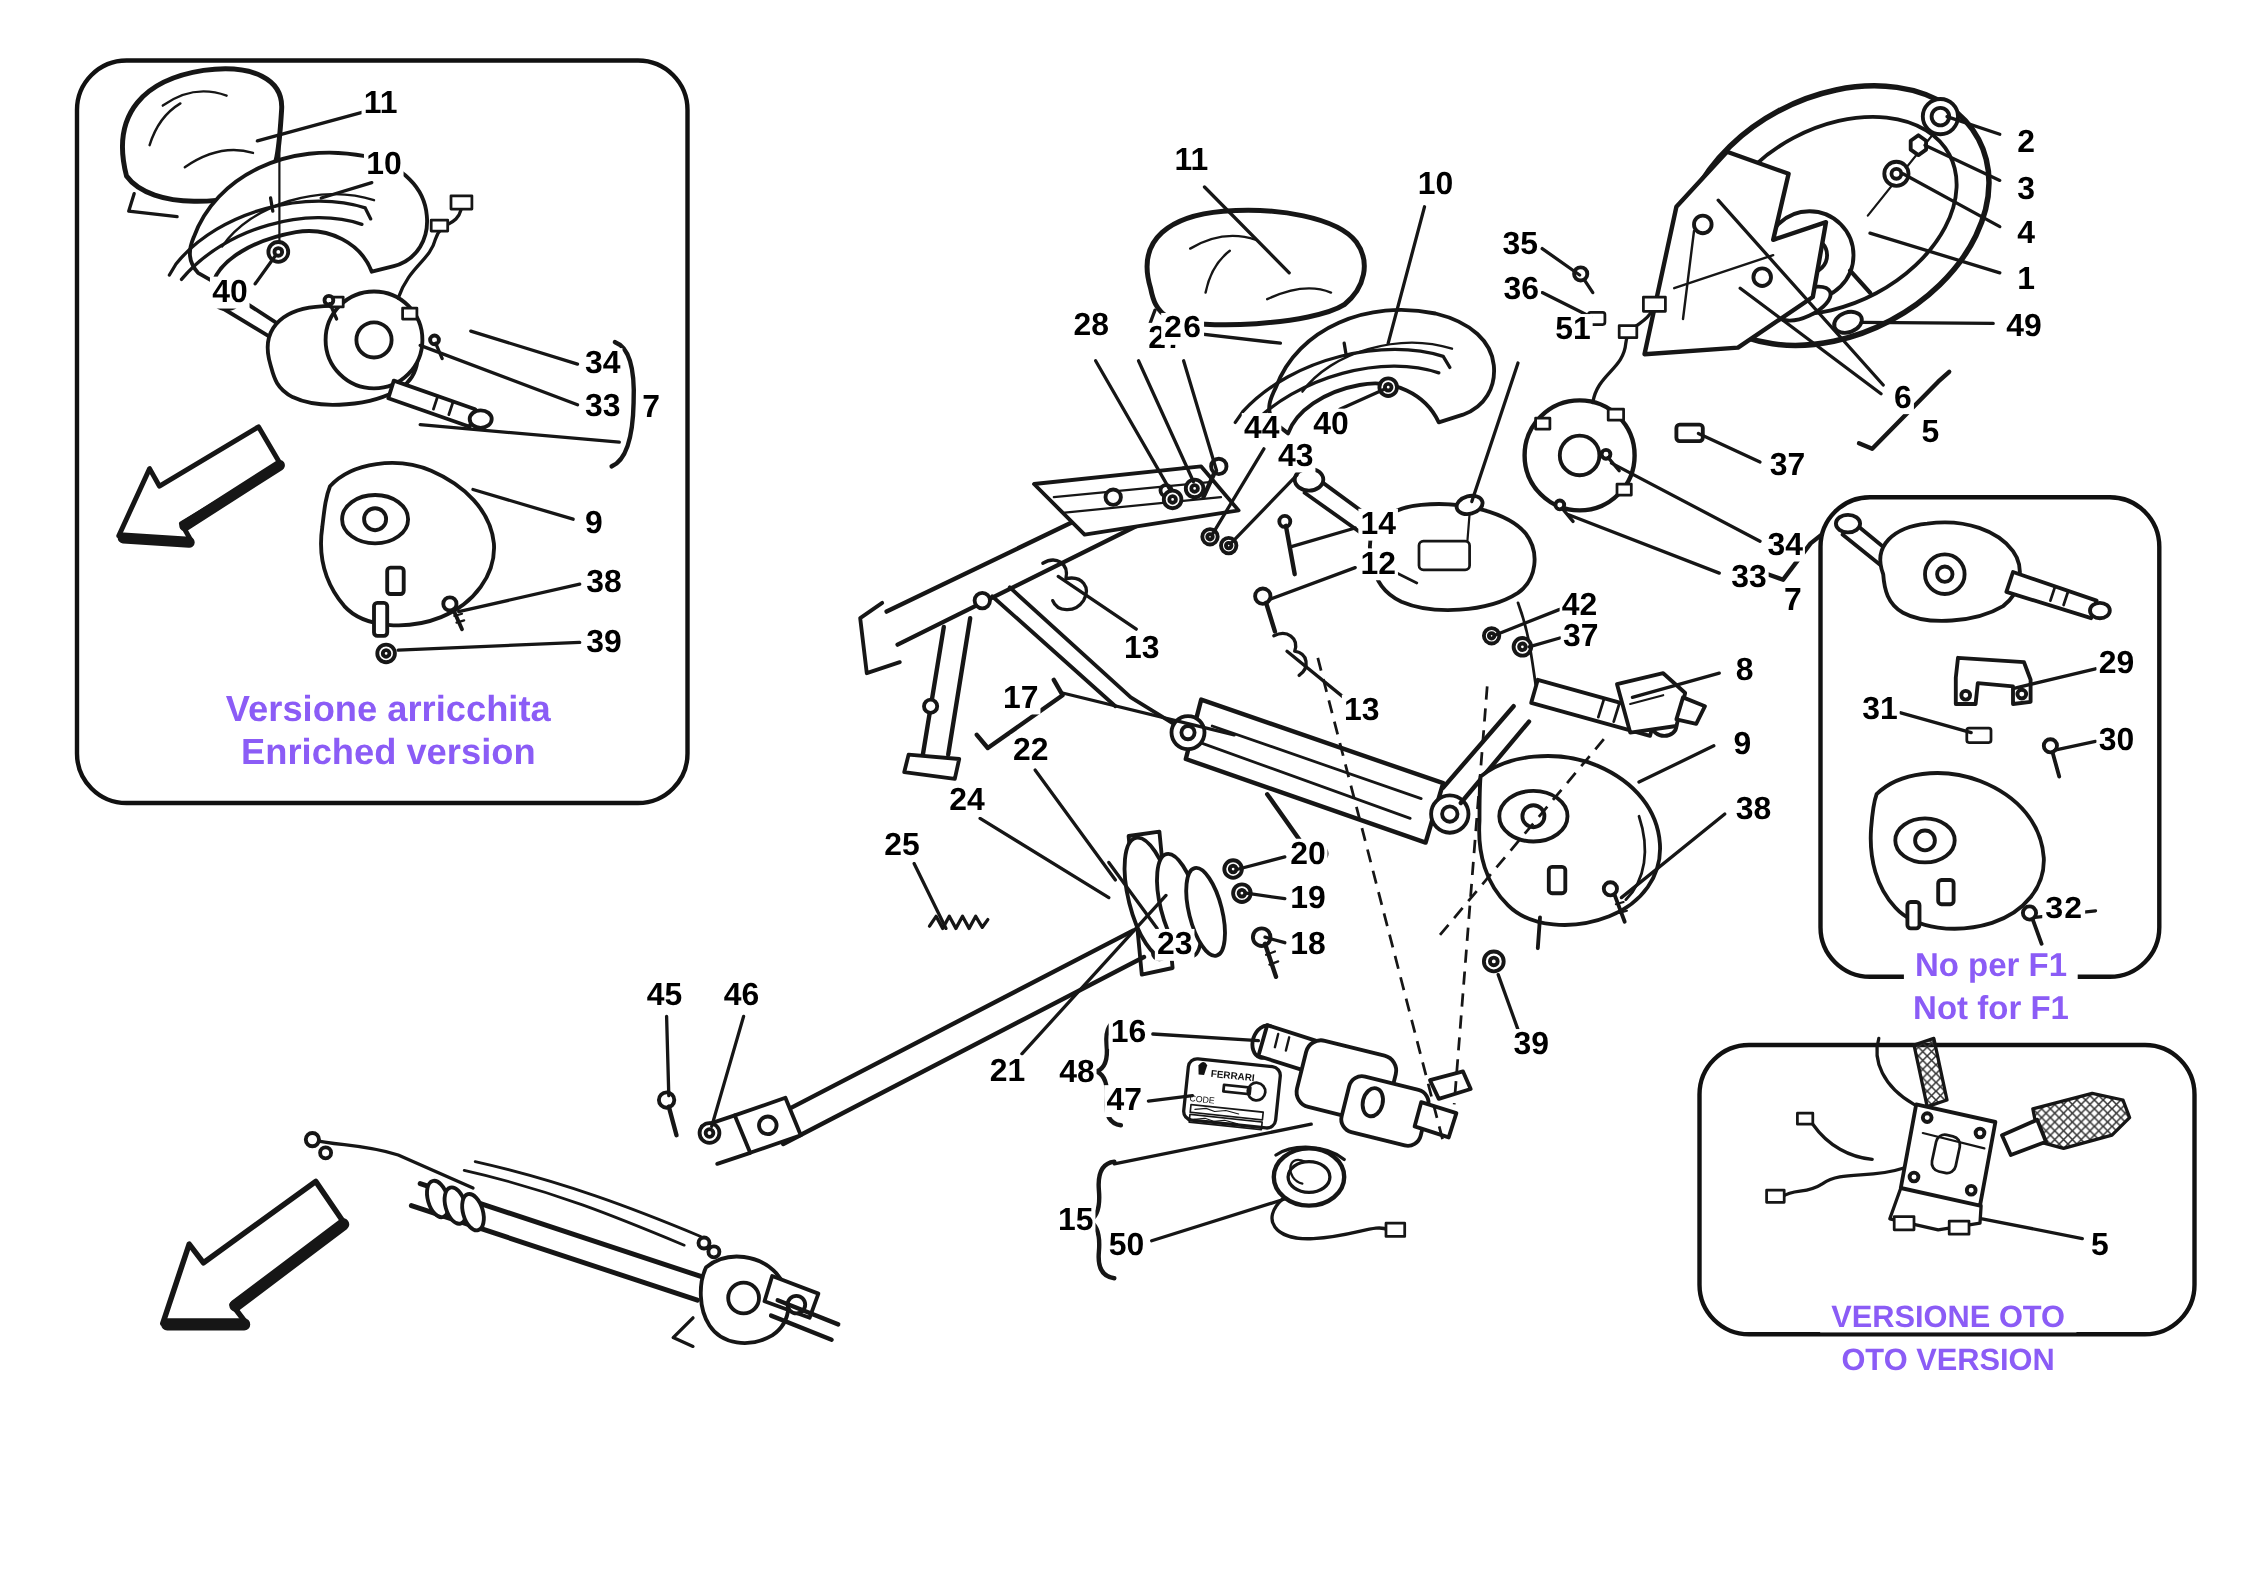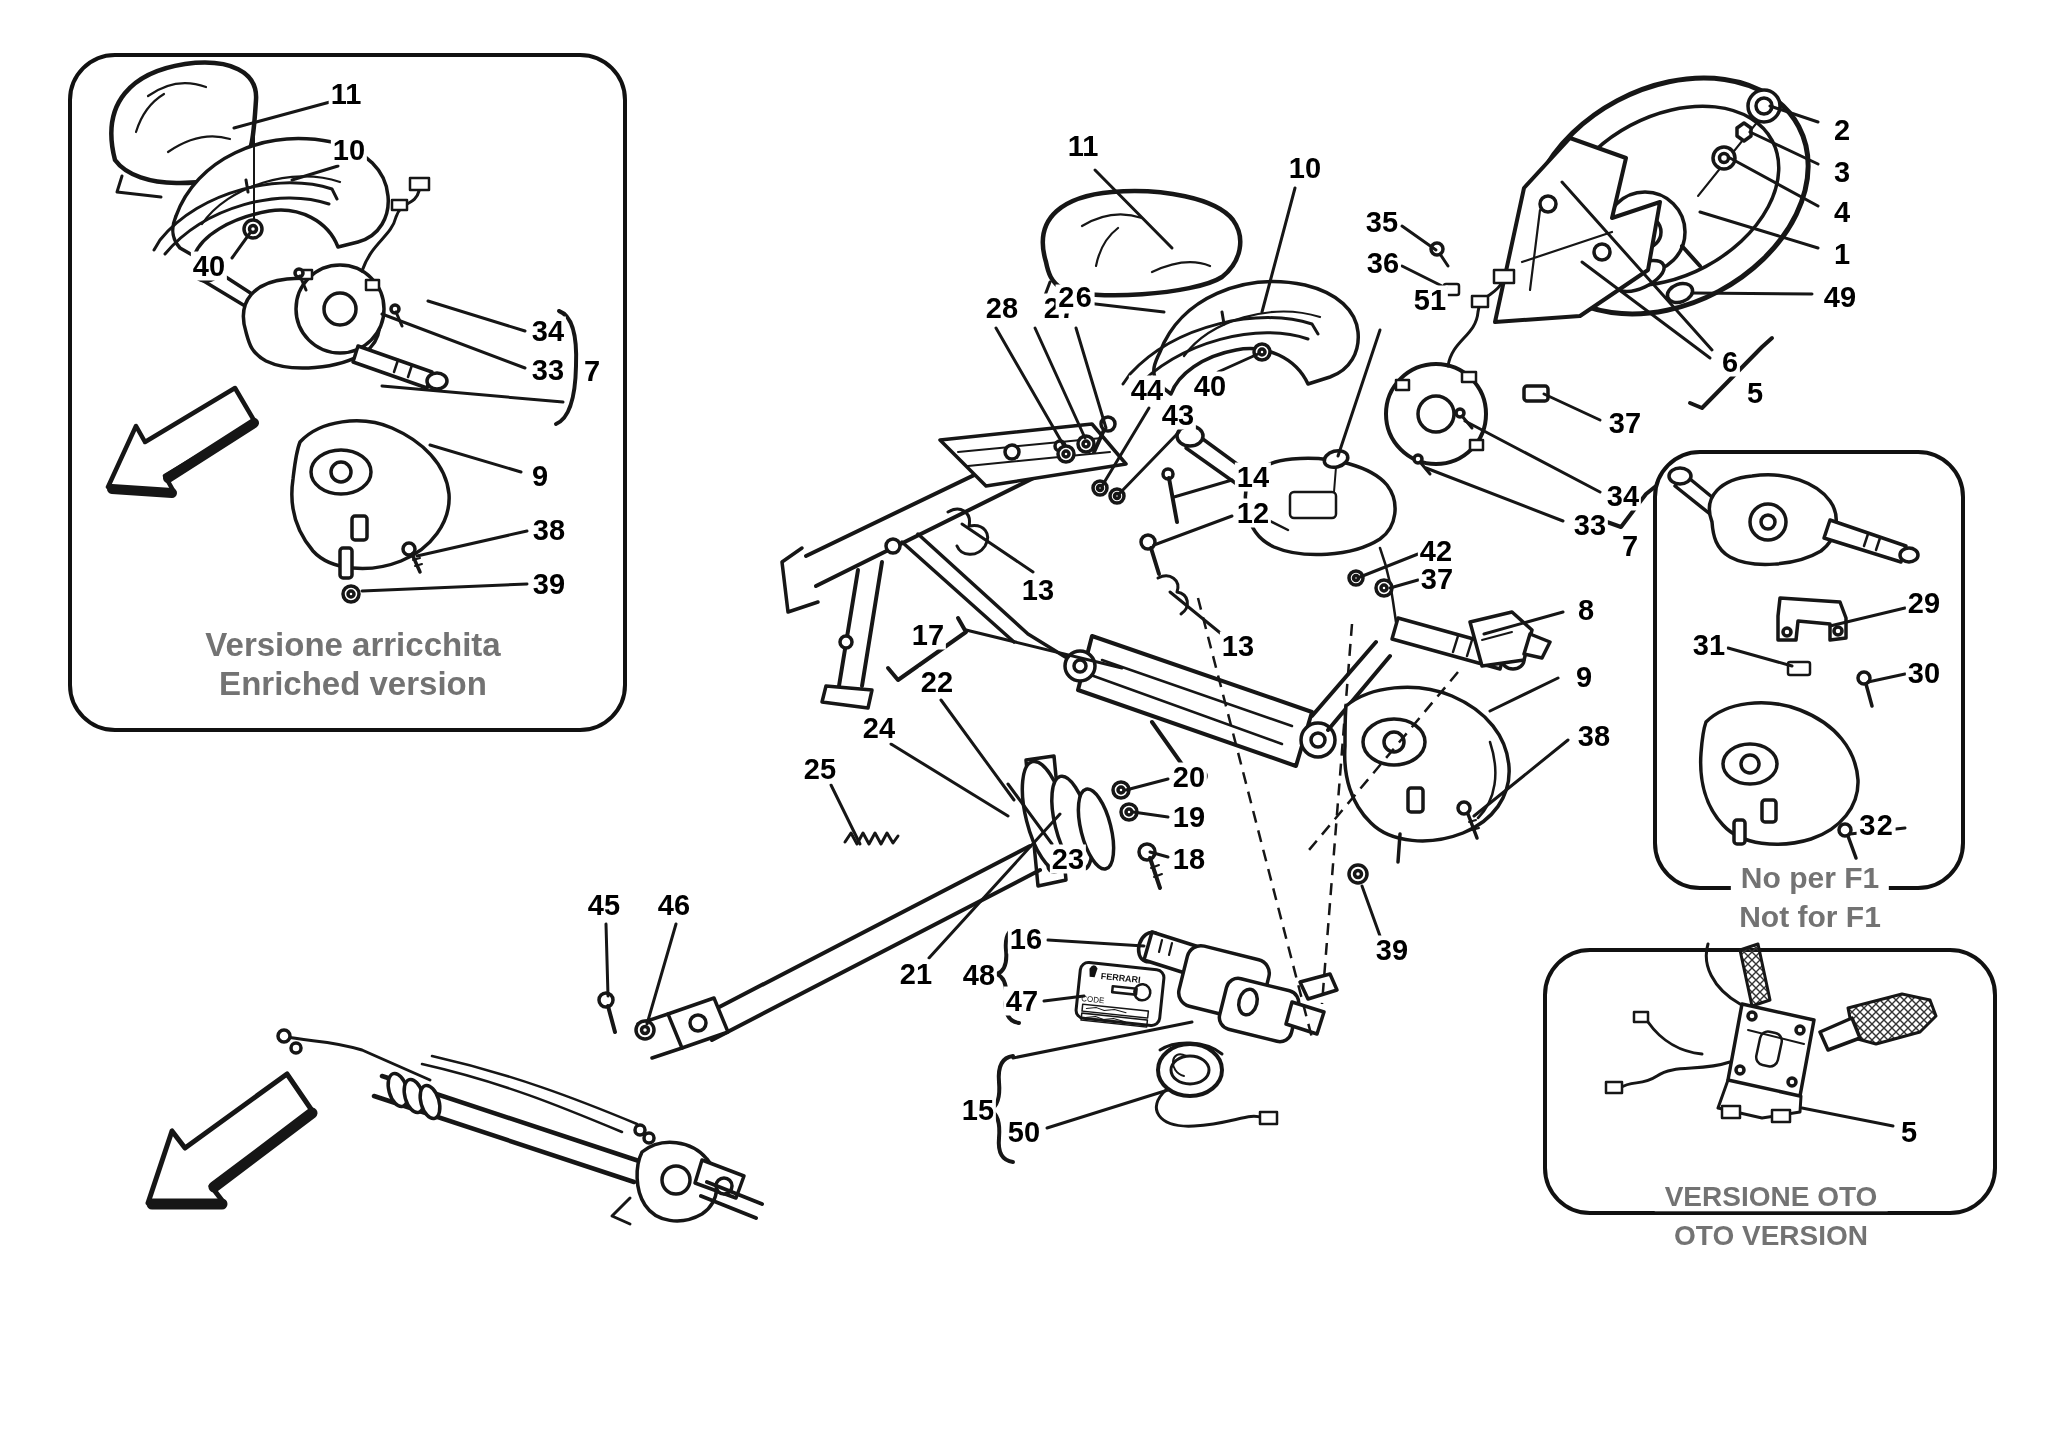--- a/index.html
+++ b/index.html
@@ -8,21 +8,21 @@
     font-family:"Liberation Sans",sans-serif;
   }
   #art{position:absolute;left:0;top:0;}
   .callout{
     position:absolute;transform:translate(-50%,-50%);
     font:bold 29px "Liberation Sans",sans-serif;color:#000;
     background:#fff;padding:0 2px;line-height:1;white-space:nowrap;
   }
   .box-title{
     position:absolute;transform:translate(-50%,-50%);
-    font-weight:bold;color:#737373;background:#fff;padding:0 10px;
+    font-weight:bold;color:#8b5cf6;background:#fff;padding:0 10px;
     line-height:1.05;white-space:nowrap;
   }
   .t-enr{font-size:33px;}
   .t-nof1{font-size:30px;}
   .t-oto{font-size:28px;}
   #title-enr1{left:353px;top:645px;}
   #title-enr2{left:353px;top:684px;}
   #title-nof1a{left:1810px;top:878px;}
   #title-nof1b{left:1810px;top:917px;}
   #title-oto1{left:1771px;top:1197px;}
@@ -434,21 +434,21 @@
       <div class="callout" style="left: 1383px; top: 263px;">36</div>
       <div class="callout" style="left: 1382px; top: 300px; margin-left: 48px;">51</div>
       <div class="callout" style="left: 1842px; top: 130px;">2</div>
       <div class="callout" style="left: 1842px; top: 172px;">3</div>
       <div class="callout" style="left: 1842px; top: 212px;">4</div>
       <div class="callout" style="left: 1842px; top: 254px;">1</div>
       <div class="callout" style="left: 1840px; top: 297px;">49</div>
       <div class="callout" style="left: 1730px; top: 362px;">6</div>
       <div class="callout" style="left: 1755px; top: 393px;">5</div>
       <div class="callout" style="left: 1625px; top: 423px;">37</div>
-      <div class="callout" style="left: 992px; top: 308px; margin-left: 10px;">28</div>
+      <div class="callout" style="left: 992px; top: 296px;">28</div>
       <div class="callout" style="left: 1033px; top: 308px; margin-left: 27px;">27</div>
       <div class="callout" style="left: 1075px; top: 299px; font-family: Liberation Mono, monospace;">26</div>
       <div class="callout" style="left: 1147px; top: 390px;">44</div>
       <div class="callout" style="left: 1178px; top: 415px;">43</div>
       <div class="callout" style="left: 1210px; top: 386px;">40</div>
       <div class="callout" style="left: 1253px; top: 477px;">14</div>
       <div class="callout" style="left: 1253px; top: 513px;">12</div>
       <div class="callout" style="left: 1623px; top: 496px;">34</div>
       <div class="callout" style="left: 1590px; top: 525px;">33</div>
       <div class="callout" style="left: 1630px; top: 546px;">7</div>

